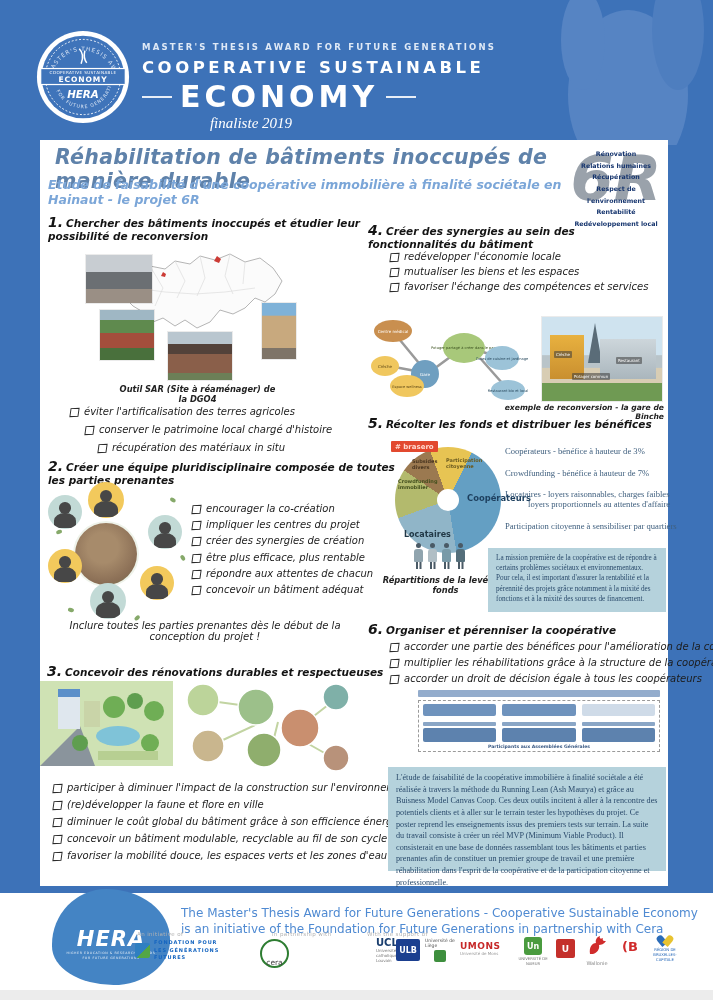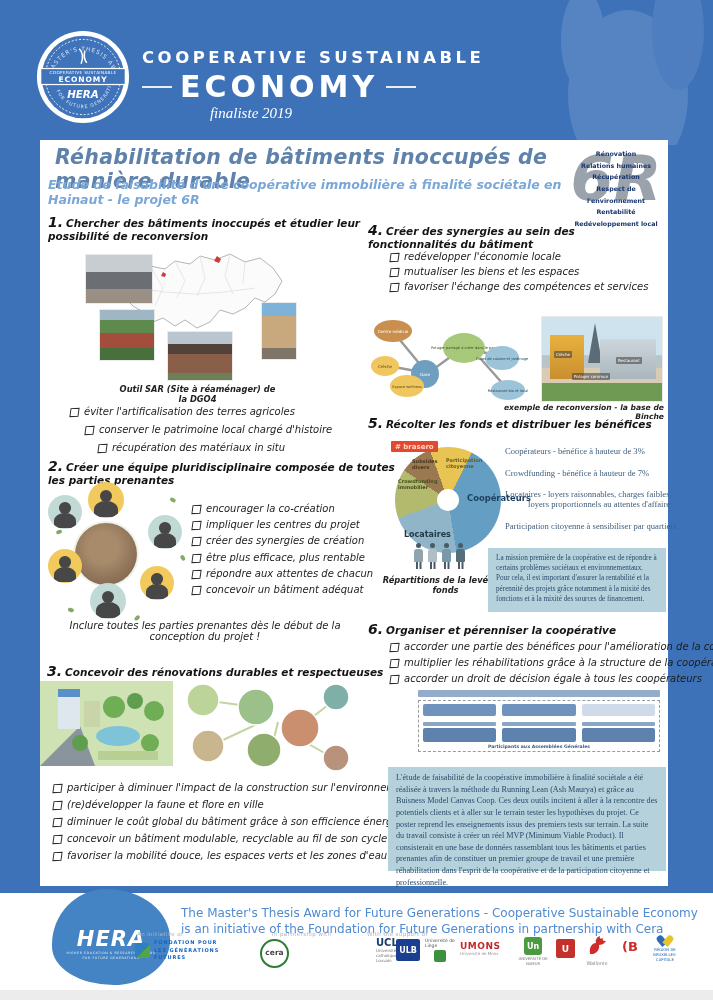--- a/index.html
+++ b/index.html
@@ -75,22 +75,22 @@
   .blob{position:absolute;left:52px;top:-4px;width:118px;height:96px;background:#4484c4;
         border-radius:46% 54% 48% 52%/58% 52% 46% 40%;color:#fff;text-align:center;}
   .blob .hera{font-size:21px;font-weight:bold;letter-spacing:1px;margin-top:38px;font-style:italic;}
   .blob .tag{font-size:3.2px;letter-spacing:.6px;line-height:1.6;opacity:.85;}
   .statement{position:absolute;left:137px;top:12px;width:528px;font-size:12px;color:#4f8ad2;line-height:1.35;margin-left:44px;}
   .flabel{position:absolute;top:38px;font-size:5.5px;color:#b2b2b2;letter-spacing:.4px;}
   .logo{position:absolute;top:46px;}
   .fgf{display:flex;gap:4px;align-items:center;}
   .fgf .ic{width:15px;height:15px;background:linear-gradient(135deg,#2f7fc1 55%,#53a645 55%);border-radius:2px;}
   .fgf .tx{font-size:5px;font-weight:bold;color:#1565c0;letter-spacing:.9px;width:78px;line-height:1.5;}
-  .cera{width:25px;height:25px;border:2px solid #2e7d32;border-radius:50%;display:flex;align-items:center;
-        justify-content:center;font-size:7.5px;font-weight:bold;color:#444;line-height:.85;
+  .cera{width:25px;height:25px;border:2px solid #2e7d32;border-radius:50%;display:flex;align-items:flex-end;
+        justify-content:center;font-size:7.5px;font-weight:normal;color:#444;line-height:.85;
         width:25px;text-align:center;word-break:break-all;}
   .ucl .m{font-size:10px;font-weight:bold;color:#1a3e6e;}
   .ucl .s{font-size:4px;color:#777;width:36px;line-height:1.3;}
   .ulb{width:24px;height:22px;background:#1b3f8f;color:#fff;font-weight:bold;font-size:8px;
        display:flex;align-items:center;justify-content:center;border-radius:2px;}
   .ulg{font-size:4.5px;color:#555;width:30px;}
   .ulg .sq{width:12px;height:12px;background:#3e8f3e;margin:2px auto 0;border-radius:2px;}
   .umons .m{font-size:9px;font-weight:bold;color:#c62828;letter-spacing:.5px;}
   .umons .s{font-size:4px;color:#999;}
   .unamur .sq{width:18px;height:18px;background:#4a9b3f;color:#fff;font-weight:bold;font-size:8px;
@@ -133,20 +133,21 @@
     <path d="M46,20 q6,6 2,16 M52,22 q-2,8 2,13" stroke="#ffffff" stroke-width="1.6" fill="none"></path>
     <text font-size="6" fill="#d8e4f4" letter-spacing="1.2"><textPath href="#arcT" startOffset="8%">MASTER'S THESIS AWARDS</textPath></text>
     <rect x="5" y="41" width="90" height="17" fill="#3f74ba" stroke="#ffffff" stroke-width="1.3"></rect>
     <text x="50" y="47" text-anchor="middle" font-size="4.4" fill="#ffffff" letter-spacing=".4">COOPERATIVE SUSTAINABLE</text>
     <text x="50" y="55.5" text-anchor="middle" font-size="8" font-weight="bold" fill="#ffffff" letter-spacing="1">ECONOMY</text>
     <text x="50" y="72" text-anchor="middle" font-size="11" font-weight="bold" font-style="italic" fill="#ffffff">HERA</text>
     <text font-size="5" fill="#d8e4f4" letter-spacing="1"><textPath href="#arcB" startOffset="6%">FOR FUTURE GENERATIONS</textPath></text>
   </svg>
 
   <div class="hdr-text">
+    <div class="hdr-award">MASTER'S THESIS AWARD FOR FUTURE GENERATIONS</div>
     <div class="hdr-coop">COOPERATIVE SUSTAINABLE</div>
     <div class="hdr-econ">
       <span class="dash"></span>
       <span class="w">ECONOMY</span>
       <span class="dash"></span>
     </div>
     <div class="hdr-fin">finaliste 2019</div>
   </div>
 
   <div id="panel">
@@ -318,21 +319,21 @@
       <text x="42" y="72" text-anchor="middle" font-size="3.6" fill="#5c4716">Espace wellness</text>
     </svg>
     <div class="photo" style="left:502px;top:177px;width:120px;height:84px;background:linear-gradient(#cfe3ef 45%,#b9c4c9 46% 60%,#d8cdb4 61% 78%,#6f9a53 79%)">
       <div style="position:absolute;left:8px;top:18px;width:34px;height:44px;background:linear-gradient(#e8b13f,#c98f2f)"></div>
       <div style="position:absolute;left:46px;top:6px;width:14px;height:40px;background:#5a6c78;clip-path:polygon(50% 0,100% 100%,0 100%)"></div>
       <div style="position:absolute;left:58px;top:22px;width:56px;height:40px;background:linear-gradient(#cdd6db,#aab6bd)"></div>
       <span class="binche-chip" style="left:12px;top:34px">Crèche</span>
       <span class="binche-chip" style="left:30px;top:56px">Potager commun</span>
       <span class="binche-chip" style="left:74px;top:40px">Restaurant</span>
     </div>
-    <div class="cap" style="left:462px;top:263px;width:162px;text-align:right;font-size:7.6px">exemple de reconversion - la base de Binche</div>
+    <div class="cap" style="left:462px;top:263px;width:162px;text-align:right;font-size:7.6px">exemple de reconversion - la gare de Binche</div>
 
     <div class="sech" style="left:328px;top:275px;width:290px">
       <span class="n">5.</span><span>Récolter les fonds et distribuer les bénéfices</span>
     </div>
   </div>
 
   <div id="donut" style="background: conic-gradient(from -20deg, rgb(231, 196, 83) 0deg, rgb(231, 196, 83) 46.8deg, rgb(100, 159, 195) 46.8deg, rgb(100, 159, 195) 190.8deg, rgb(144, 181, 200) 190.8deg, rgb(144, 181, 200) 270deg, rgb(179, 186, 109) 270deg, rgb(179, 186, 109) 324deg, rgb(155, 121, 80) 324deg, rgb(155, 121, 80) 360deg);"></div>
   <div class="brasero"># brasero</div>
   <div class="pielab" style="left:446px;top:458px;width:44px;font-size:5px;font-weight:bold;color:#6a5a20">Participation citoyenne</div>
   <div class="pielab" style="left:412px;top:459px;width:26px;font-size:5px;font-weight:bold;color:#4a3620">Subsides divers</div>

